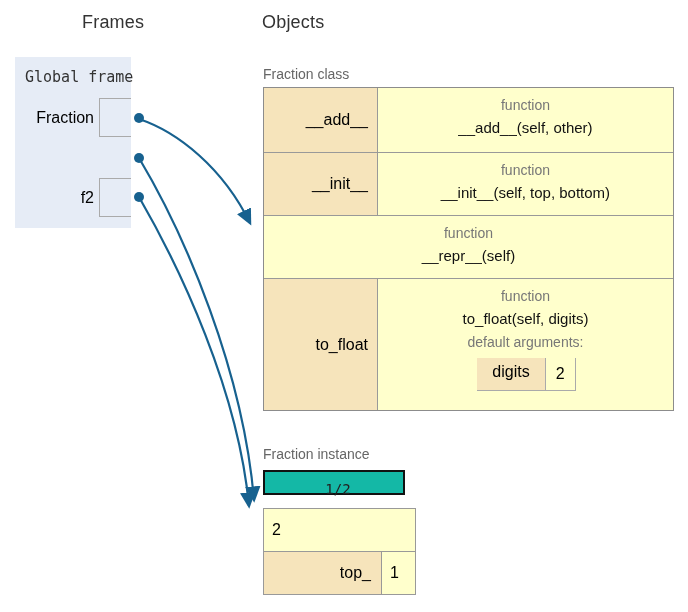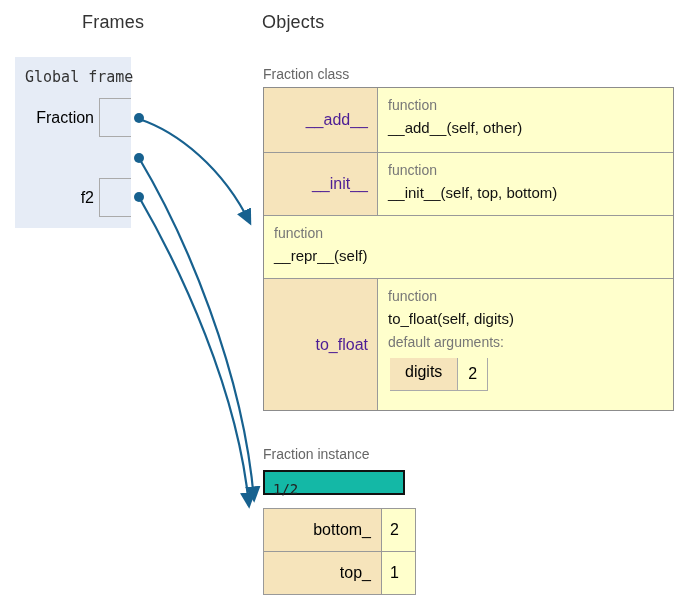--- a/index.html
+++ b/index.html
@@ -1,18 +1,19 @@
 <!DOCTYPE html>
 <html><head>
 <meta charset="utf-8">
 <style>
   html,body{margin:0;padding:0;background:#fff;}
   .canvas{
     position:relative;width:688px;height:612px;background:#fff;overflow:hidden;
     font-family:"Liberation Sans",sans-serif;
+    text-align:center;
   }
   .col-header{
     position:absolute;font-size:18px;font-weight:500;color:#333;letter-spacing:.2px;
   }
   
   .frames-panel{
     position:absolute;left:15px;top:57px;width:116px;height:171px;
     background:#e6ecf6;
   }
   .frame-title{
@@ -34,21 +35,21 @@
   .obj-label{position:absolute;font-size:14px;color:#666;white-space:nowrap;}
   .class-table{
     position:absolute;left:263px;top:87px;width:411px;box-sizing:border-box;
     border:1px solid #8c8c8c;background:#ffffcc;
   }
   .crow{display:flex;box-sizing:border-box;}
   .crow + .crow{border-top:1px solid #999;}
   .crow .attr{
     width:114px;box-sizing:border-box;flex:none;background:#f6e4bb;
     border-right:1px solid #999;display:flex;align-items:center;justify-content:flex-end;
-    padding-right:9px;font-size:16px;color:#4c1d95;white-space:nowrap;
+    padding-right:9px;font-size:16px;color:#000000;white-space:nowrap;
   }
   .crow .val{flex:1;padding:8px 10px 6px 10px;box-sizing:border-box;}
   .kind{font-size:14px;color:#777;line-height:19px;white-space:nowrap;}
   .sig{
     font-family:Liberation Sans, sans-serif;
     font-size:15px;color:#111;line-height:25px;white-space:nowrap;
   }
   .defaults-label{font-size:14px;color:#777;line-height:21px;margin-top:1px;}
   .mini-table{display:inline-flex;margin:5px 0 4px 2px;}
   .mini-name{
@@ -145,21 +146,20 @@
     </div>
 
   </div>
 
   <div class="obj-label" style="left:263px;top:446px;">Fraction instance</div>
   <div class="repr-box">
     <div class="repr-text">1/2</div>
   </div>
   <div class="inst-table">
     <div class="irow">
-      <div class="iattr">bottom_</div>
       <div class="ival">2</div>
     </div>
     <div class="irow">
       <div class="iattr">top_</div>
       <div class="ival">1</div>
     </div>
   </div>
 
   <svg class="overlay" viewBox="0 0 688 612">
     <defs>

